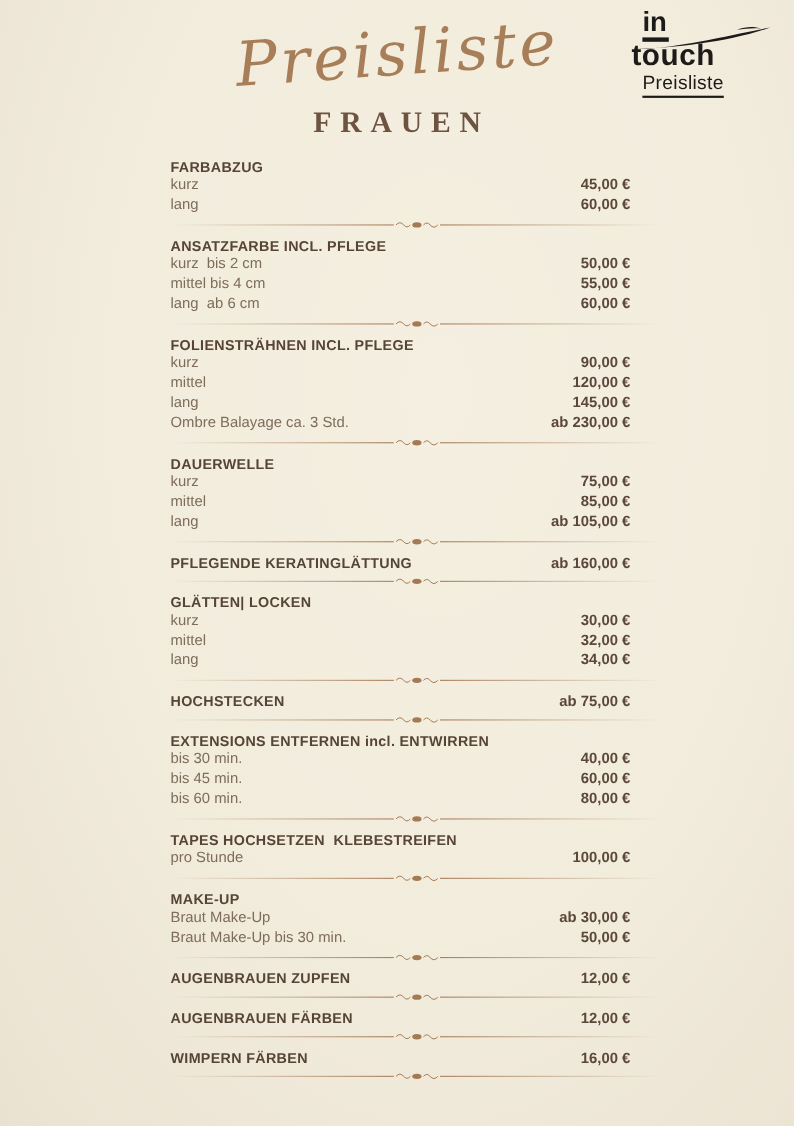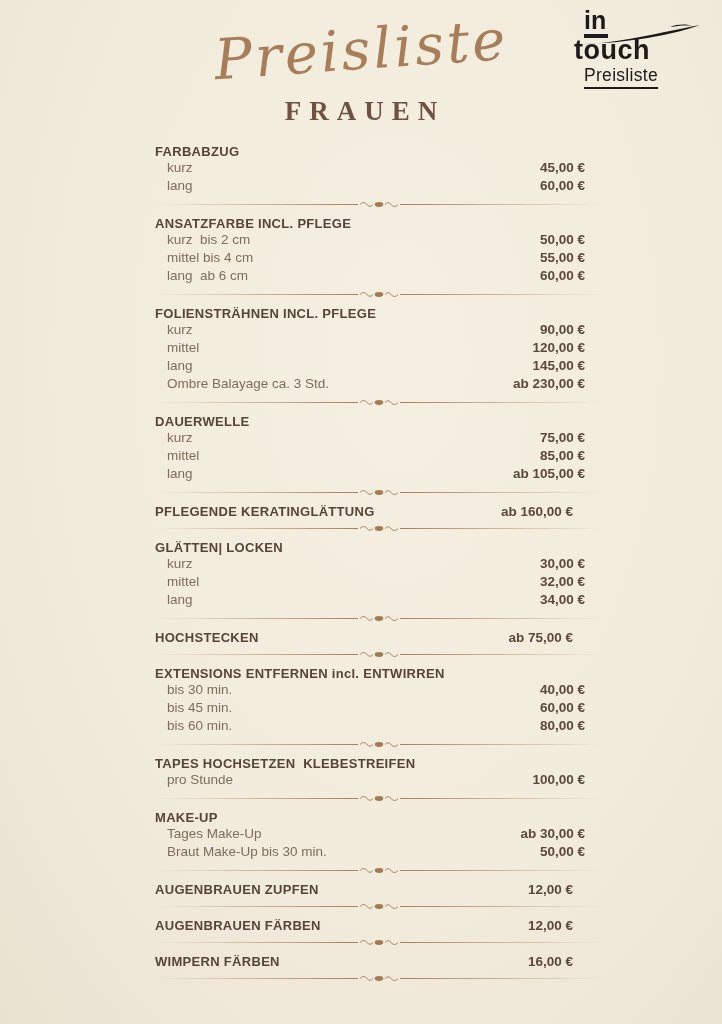--- a/index.html
+++ b/index.html
@@ -65,21 +65,21 @@
   }
   .sec-title{
     font-size:13px;line-height:15px;font-weight:bold;
     letter-spacing:.3px;color:#564537;white-space:pre-wrap;
   }
   .sec-title-price{
     font-size:13.5px;font-weight:bold;color:#5b483a;white-space:nowrap;
   }
   .row{
     display:flex;justify-content:space-between;align-items:flex-end;
-    width:418px;font-size:13.5px;line-height:18px;margin-left:12px;
+    width:418px;font-size:13.5px;line-height:18px;
   }
   .row-label{color:#7e6d5a;white-space:pre-wrap;}
   .row-price{font-weight:bold;color:#5b483a;white-space:nowrap;}
 
   
   .divider{
     display:flex;align-items:center;
     width:447px;height:9px;margin:5px 0 7px 0;
   }
   .divider .dl{flex:1;height:1px;background:linear-gradient(to right, rgba(179,144,107,0), rgba(164,122,84,.95));}
@@ -355,21 +355,21 @@
     </div>
   </div>
 
   <div class="section">
     <div class="sec-head">
       <span class="sec-title">MAKE-UP</span>
 
     </div>
     <div>
   <div class="row">
-    <span class="row-label">Tages Make-Up</span>
+    <span class="row-label">Braut Make-Up</span>
     <span class="row-price">ab 30,00 €</span>
   </div>
 
   <div class="row">
     <span class="row-label">Braut Make-Up bis 30 min.</span>
     <span class="row-price">50,00 €</span>
   </div>
 </div>
     <div class="divider">
       <span class="dl"></span>

